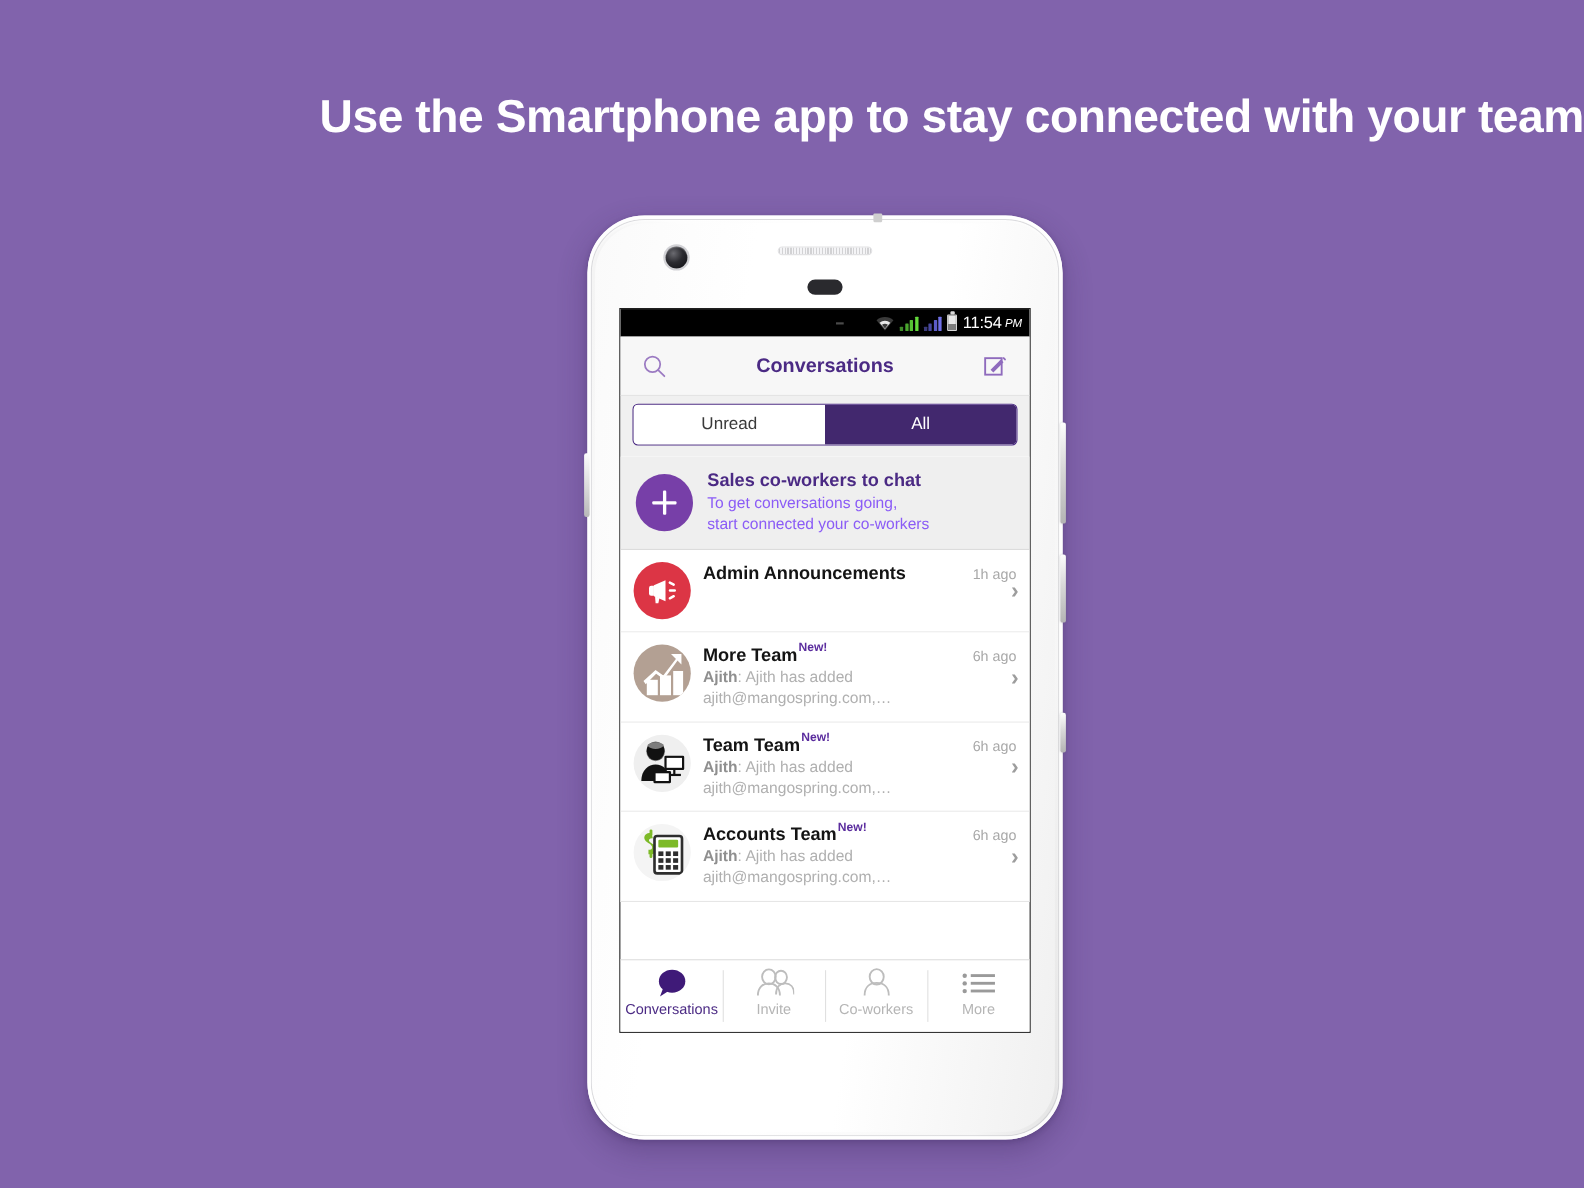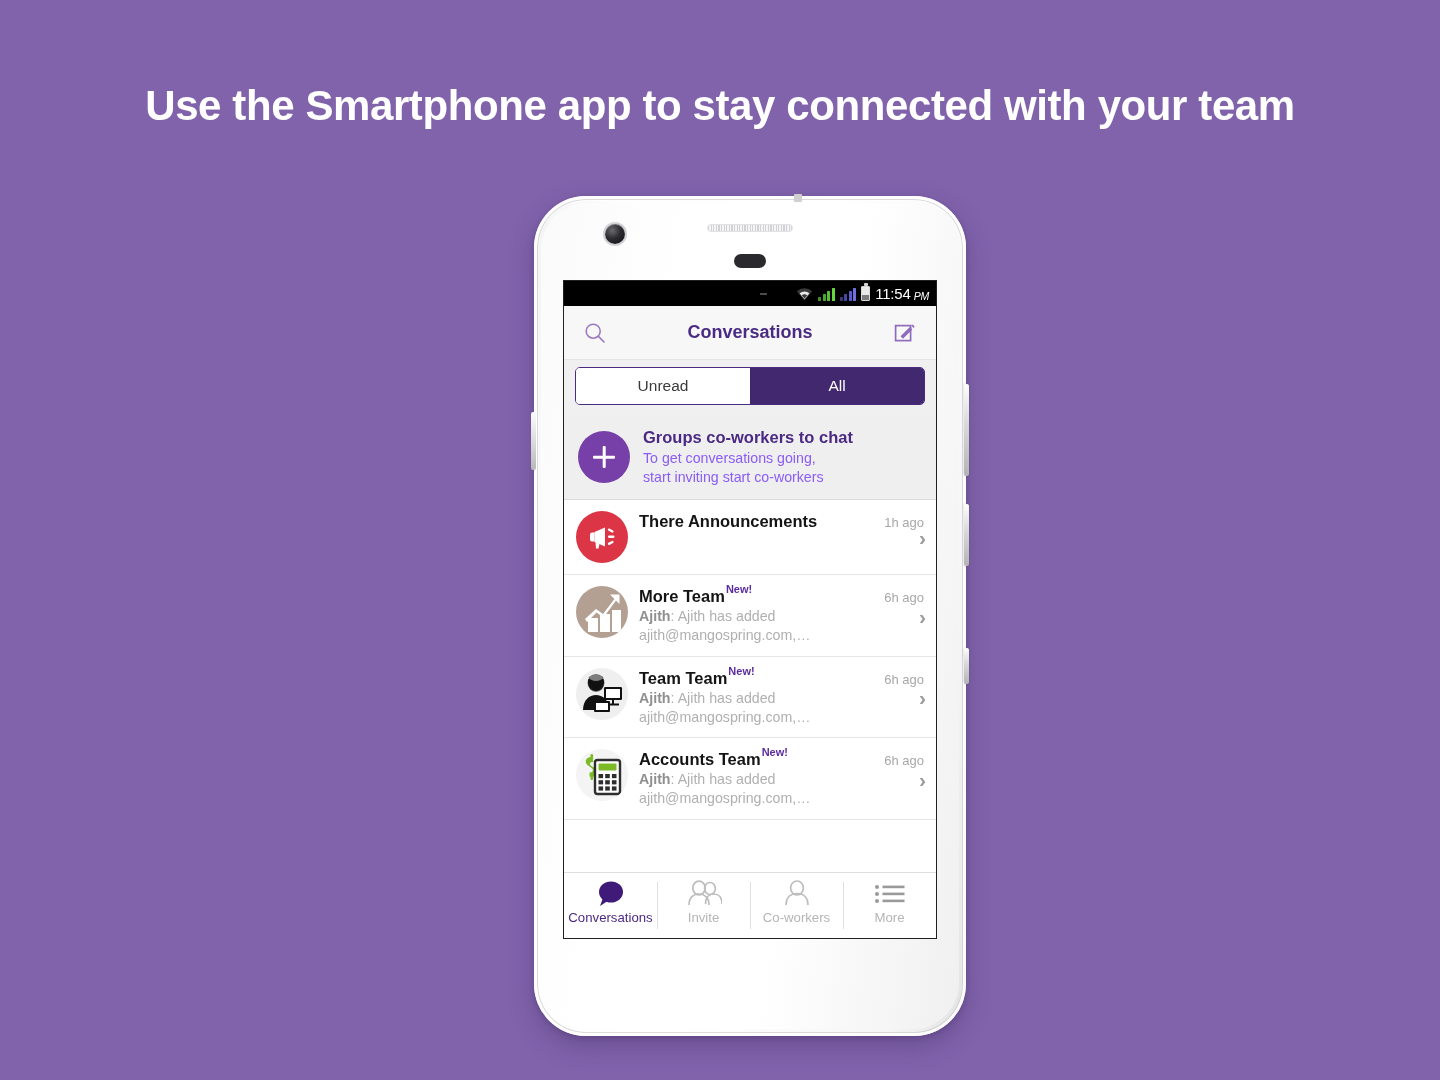--- a/index.html
+++ b/index.html
@@ -15,21 +15,21 @@
     font-family: "Liberation Sans", sans-serif;
     position: relative;
   }
 
   
   .headline {
     position: absolute;
     top: 82px;
     left: 0;
     width: 1440px;
-    text-align: center;
+    text-align: right;
     color: #ffffff;
     font-size: 42px;
     font-weight: bold;
     letter-spacing: -0.4px;
     white-space: nowrap;
   }
 
   
   .phone-shadow {
     position: absolute;
@@ -175,21 +175,21 @@
   }
   .batt-icon::before {
     content:''; position:absolute; left:50%; transform:translateX(-50%);
     top:-4px; width:4px; height:2.5px; background:#d8d8d8; border-radius:1px;
   }
   .status-time {
     color: #ffffff;
     font-size: 15px;
     letter-spacing: -0.2px;
     display: flex;
-    align-items: flex-end;
+    align-items: center;
     gap: 3px;
   }
   .status-time .ampm { font-size: 10.5px; font-style: italic; }
 
   
   .app-header {
     height: 54px;
     background: #f7f7f7;
     display: flex;
     align-items: center;
@@ -405,41 +405,41 @@
         <div class="seg-item inactive">Unread</div>
         <div class="seg-item active">All</div>
       </div>
     </div>
 
     <div class="list">
 
       <div class="invite-row">
         <div class="invite-circle"></div>
         <div class="invite-text">
-          <div class="invite-title">Groups co-workers to chat</div>
+          <div class="invite-title">Sales co-workers to chat</div>
           <div class="invite-sub">To get conversations going,</div>
-          <div class="invite-sub">start inviting start co-workers</div>
+          <div class="invite-sub">start connected your co-workers</div>
         </div>
         <div class="chevron">›</div>
       </div>
 
       <div class="conv-row">
         <div class="avatar" style="background:#DC3545">
           <svg width="32" height="32" viewBox="0 0 32 32">
             <path d="M4 13.5 L4 18.5 A2 2 0 0 0 6 20.5 L8.5 20.5 L8.5 11.5 L6 11.5 A2 2 0 0 0 4 13.5 Z" fill="#fff"></path>
             <path d="M8.5 11 L19 6.5 L19 25.5 L8.5 21 Z" fill="#fff"></path>
             <path d="M9.5 21 L13.5 22.7 L12.5 27.5 L10 27.5 Z" fill="#fff"></path>
             <rect x="22" y="14.6" width="6.5" height="2.3" rx="1.1" fill="#fff"></rect>
             <rect x="21.6" y="8.4" width="6.2" height="2.3" rx="1.1" fill="#fff" transform="rotate(28 24.7 9.5)"></rect>
             <rect x="21.6" y="20.8" width="6.2" height="2.3" rx="1.1" fill="#fff" transform="rotate(-28 24.7 21.9)"></rect>
           </svg>
         </div>
         <div class="conv-body">
           <div class="conv-topline">
-            <span class="conv-name">There Announcements</span>
+            <span class="conv-name">Admin Announcements</span>
             <span class="new-badge"></span>
             <span class="conv-time">1h ago</span>
           </div>
         </div>
         <div class="chevron">›</div>
       </div>
 
       <div class="conv-row">
         <div class="avatar" style="background:#B3A093">
           <svg width="52" height="52" viewBox="0 0 52 52">

